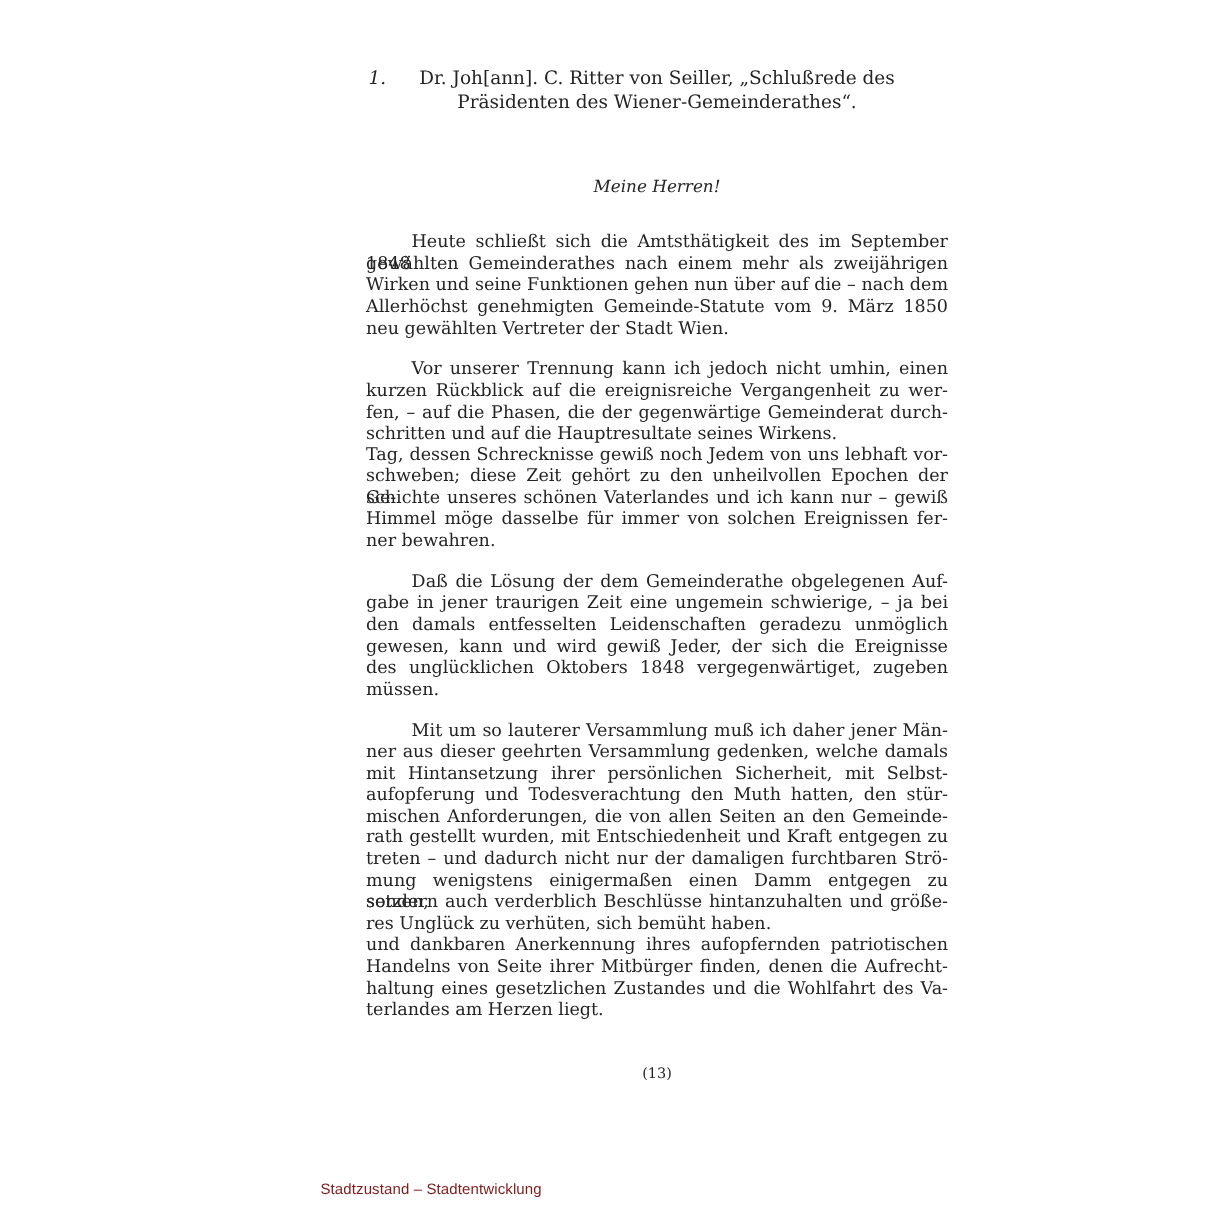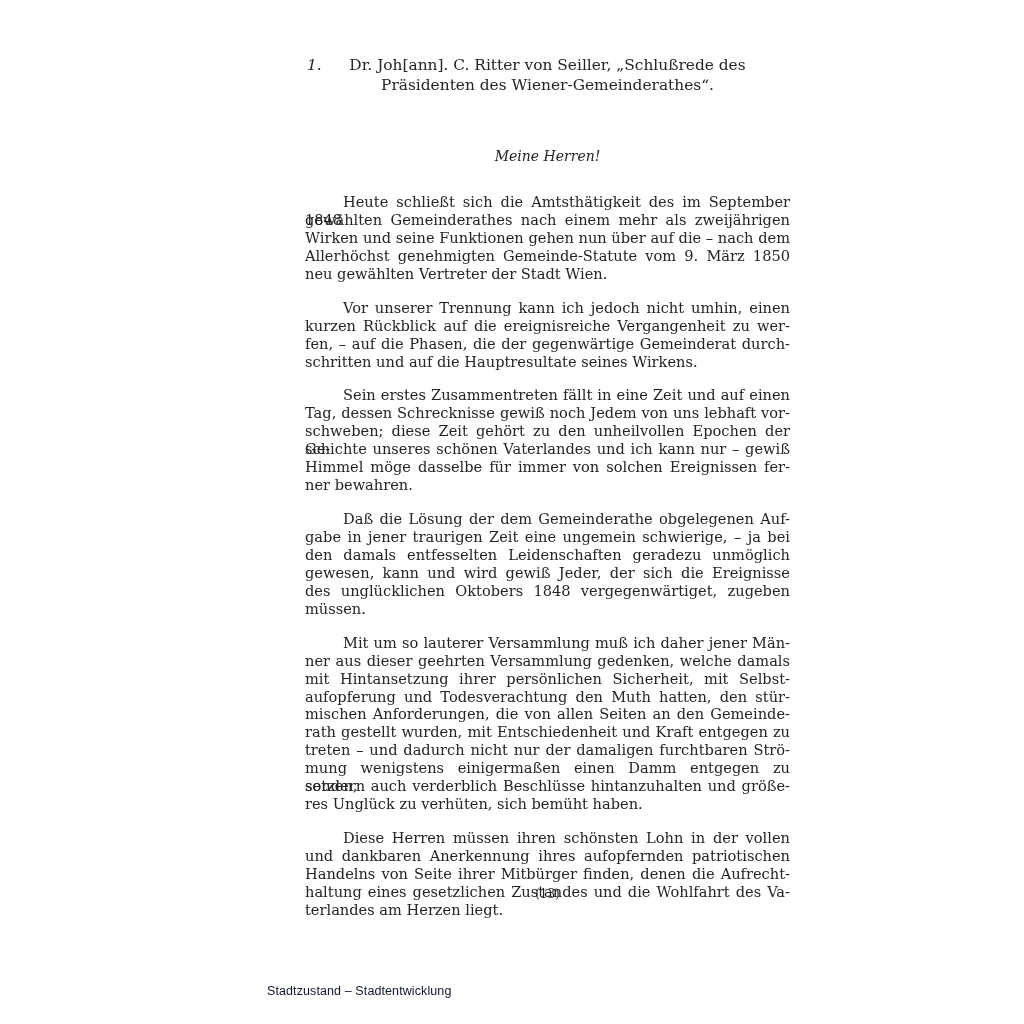--- a/index.html
+++ b/index.html
@@ -62,21 +62,21 @@
     width: 485px;
     text-align: center;
     font-size: 12px;
   }
   .footer {
     position: absolute;
     left: 267px;
     top: 984px;
     font-family: "Liberation Sans", sans-serif;
     font-size: 12.5px;
-    color: #0f172a;
+    color: #7f1d1d;
     letter-spacing: 0.1px;
   }
 </style>
 </head>
 <body>
 
 <div class="sheet">
 
   <div class="heading">
     <span class="heading-number">1.</span>
@@ -91,21 +91,20 @@
   <div class="body-text">
       <div class="row indent j">Heute schließt sich die Amtsthätigkeit des im September 1848</div>
       <div class="row j">gewählten Gemeinderathes nach einem mehr als zweijährigen</div>
       <div class="row j">Wirken und seine Funktionen gehen nun über auf die – nach dem</div>
       <div class="row j">Allerhöchst genehmigten Gemeinde-Statute vom 9. März 1850</div>
       <div class="row">neu gewählten Vertreter der Stadt Wien.</div>
       <div class="row indent j">Vor unserer Trennung kann ich jedoch nicht umhin, einen</div>
       <div class="row j">kurzen Rückblick auf die ereignisreiche Vergangenheit zu wer-</div>
       <div class="row j">fen, – auf die Phasen, die der gegenwärtige Gemeinderat durch-</div>
       <div class="row">schritten und auf die Hauptresultate seines Wirkens.</div>
-      <div class="row indent j">Sein erstes Zusammentreten fällt in eine Zeit und auf einen</div>
       <div class="row j">Tag, dessen Schrecknisse gewiß noch Jedem von uns lebhaft vor-</div>
       <div class="row j">schweben; diese Zeit gehört zu den unheilvollen Epochen der Ge-</div>
       <div class="row j">schichte unseres schönen Vaterlandes und ich kann nur – gewiß</div>
       <div class="row j">Himmel möge dasselbe für immer von solchen Ereignissen fer-</div>
       <div class="row">ner bewahren.</div>
       <div class="row indent j">Daß die Lösung der dem Gemeinderathe obgelegenen Auf-</div>
       <div class="row j">gabe in jener traurigen Zeit eine ungemein schwierige, – ja bei</div>
       <div class="row j">den damals entfesselten Leidenschaften geradezu unmöglich</div>
       <div class="row j">gewesen, kann und wird gewiß Jeder, der sich die Ereignisse</div>
       <div class="row j">des unglücklichen Oktobers 1848 vergegenwärtiget, zugeben</div>
@@ -113,21 +112,20 @@
       <div class="row indent j">Mit um so lauterer Versammlung muß ich daher jener Män-</div>
       <div class="row j">ner aus dieser geehrten Versammlung gedenken, welche damals</div>
       <div class="row j">mit Hintansetzung ihrer persönlichen Sicherheit, mit Selbst-</div>
       <div class="row j">aufopferung und Todesverachtung den Muth hatten, den stür-</div>
       <div class="row j">mischen Anforderungen, die von allen Seiten an den Gemeinde-</div>
       <div class="row j">rath gestellt wurden, mit Entschiedenheit und Kraft entgegen zu</div>
       <div class="row j">treten – und dadurch nicht nur der damaligen furchtbaren Strö-</div>
       <div class="row j">mung wenigstens einigermaßen einen Damm entgegen zu setzen,</div>
       <div class="row j">sondern auch verderblich Beschlüsse hintanzuhalten und größe-</div>
       <div class="row">res Unglück zu verhüten, sich bemüht haben.</div>
-      <div class="row indent j">Diese Herren müssen ihren schönsten Lohn in der vollen</div>
       <div class="row j">und dankbaren Anerkennung ihres aufopfernden patriotischen</div>
       <div class="row j">Handelns von Seite ihrer Mitbürger finden, denen die Aufrecht-</div>
       <div class="row j">haltung eines gesetzlichen Zustandes und die Wohlfahrt des Va-</div>
       <div class="row">terlandes am Herzen liegt.</div>
     </div>
 
   <div class="page-number">(13)</div>
 
   <div class="footer">Stadtzustand – Stadtentwicklung</div>
 

